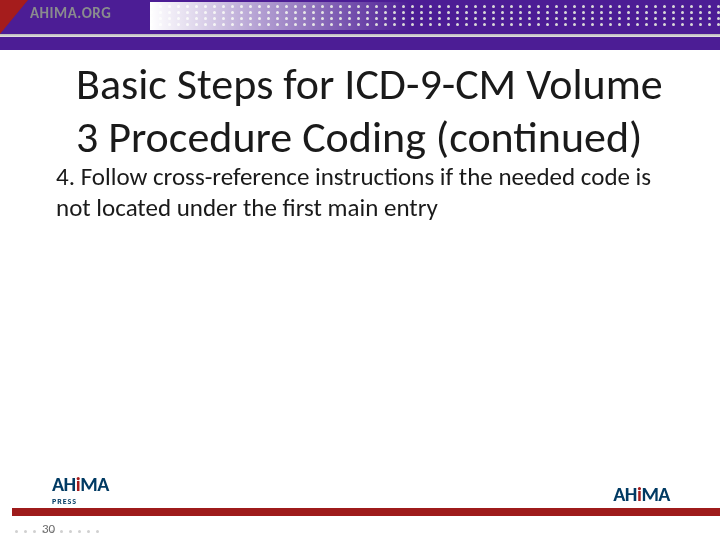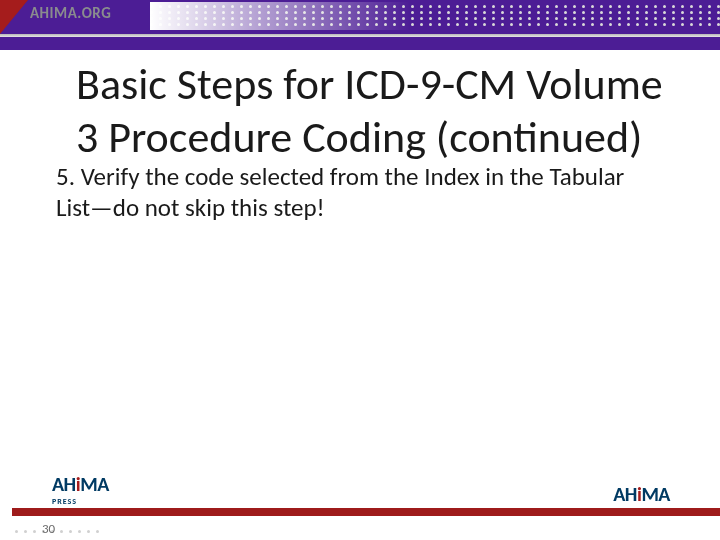--- a/index.html
+++ b/index.html
@@ -125,21 +125,21 @@
         <div class="dots-row"><span></span><span></span><span></span><span></span><span></span><span></span><span></span><span></span><span></span><span></span><span></span><span></span><span></span><span></span><span></span><span></span><span></span><span></span><span></span><span></span><span></span><span></span><span></span><span></span><span></span><span></span><span></span><span></span><span></span><span></span><span></span><span></span><span></span><span></span><span></span><span></span><span></span><span></span><span></span><span></span><span></span><span></span><span></span><span></span><span></span><span></span><span></span><span></span><span></span><span></span><span></span><span></span><span></span><span></span><span></span><span></span><span></span><span></span><span></span><span></span><span></span><span></span><span></span><span></span></div>
       </div>
     <div class="dots-grad"></div>
   </div>
 </div>
 <div class="hr"></div>
 
 <div class="title">Basic Steps for ICD-9-CM Volume 3 Procedure Coding (continued)</div>
 
 <div class="body">
-  <p>5. Verify the code selected from the Index in the Tabular List—do not skip this step!</p>
+  <p>4. Follow cross-reference instructions if the needed code is not located under the first main entry</p>
 </div>
 
 <div class="footer">
   <div class="foot-logo-left">
     <span>AH</span><span class="accent">i</span><span>MA</span>
     <span class="press">PRESS</span>
   </div>
   <div class="foot-logo-right">
     <span>AH</span><span class="accent">i</span><span>MA</span>
   </div>

